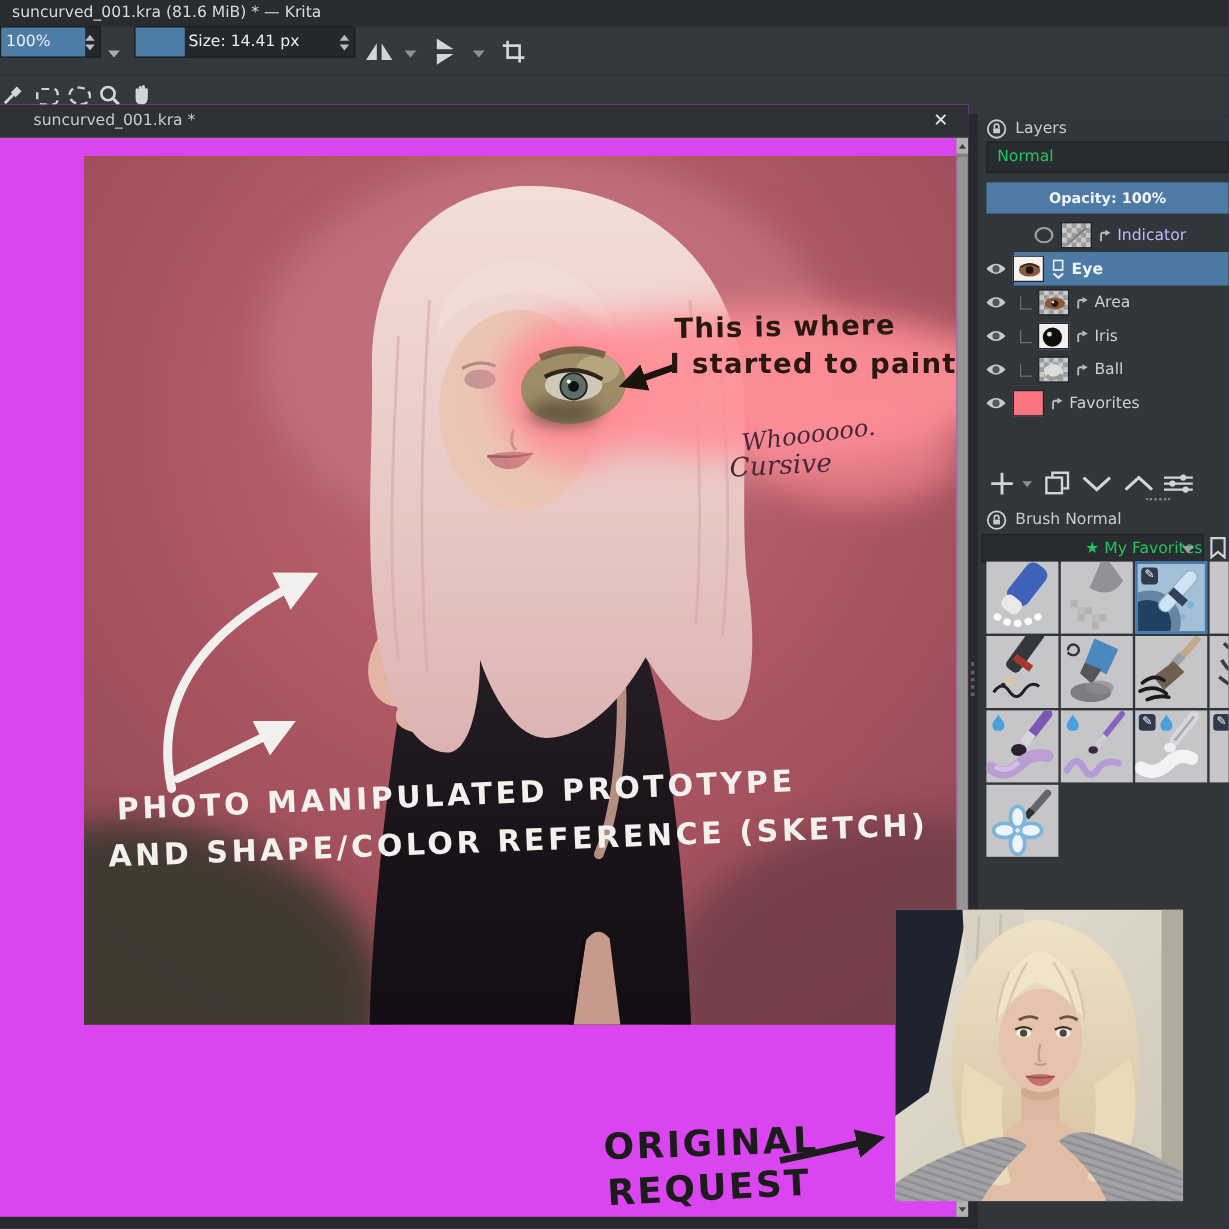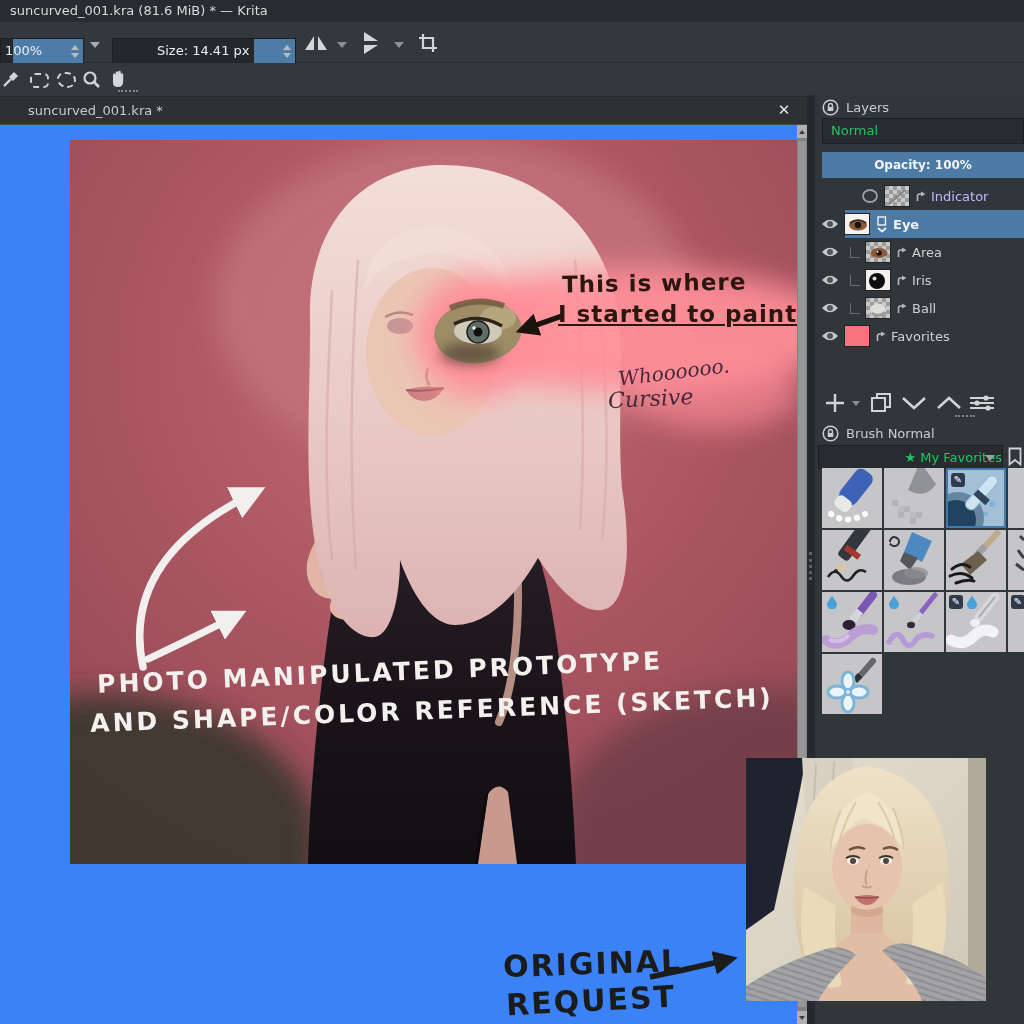--- a/index.html
+++ b/index.html
@@ -7,35 +7,35 @@
   body { position:relative; background:#26292d; font-family:"DejaVu Sans",sans-serif; }
   .abs { position:absolute; }
 
   
   .titlebar { left:0; top:0; width:1024px; height:22px; background:#282c30;
     color:#d8dadb; font-size:13px; line-height:22px; padding-left:10px; }
 
   
   .toolbar1 { left:0; top:22px; width:1024px; height:41px; background:#33383d; border-bottom:1px solid #2b2f33; }
   .toolbar2 { left:0; top:63px; width:1024px; height:34px; background:#33383d; border-bottom:1px solid #24272a; }
-  .spinbox { position:absolute; top:16px; height:26px; background:#24282c; border:1px solid #1c1f22; display:flex;justify-content:flex-end; }
+  .spinbox { position:absolute; top:0; height:26px; background:#24282c; border:1px solid #1c1f22; display:flex; }
   .spin-fill { background:#4d7da7; height:100%; }
   .spin-text { position:absolute; left:4px; top:0; line-height:24px; font-size:13px; color:#eceff1; white-space:nowrap; }
   .spin-arrows { position:absolute; right:2px; top:0; width:12px; height:100%; display:flex; flex-direction:column; justify-content:center; gap:3px; align-items:center; }
   .tri-up { width:0; height:0; border-left:4px solid transparent; border-right:4px solid transparent; border-bottom:5px solid #b9bcbe; }
   .tri-dn { width:0; height:0; border-left:4px solid transparent; border-right:4px solid transparent; border-top:5px solid #b9bcbe; }
   .caret { width:0; height:0; border-left:5px solid transparent; border-right:5px solid transparent; border-top:6px solid #a9acae; }
   .tbtn { position:absolute; display:flex; align-items:center; justify-content:center; }
   .dash1 { width:19px; height:15px; border:2px dashed #cfd2d4; border-radius:5px; }
   .dash2 { width:19px; height:16px; border:2px dashed #cfd2d4; border-radius:45% 55% 50% 60%; }
   .hdots { border-top:2px dotted #7f8488; width:20px; height:0; }
   .vdots { border-left:3px dotted #5c6166; width:0; height:28px; }
 
   
-  .canvas-view { left:0; top:97px; width:807px; height:927px; background:#3b82f6; overflow:hidden; }
+  .canvas-view { left:0; top:87px; width:807px; height:927px; background:#d946ef; overflow:hidden; }
   .tabbar { position:absolute; left:0; top:0; width:807px; height:28px; background:#2d3134; border-bottom:1px solid #4a4d50; }
   .tab-label { position:absolute; left:28px; top:0; line-height:27px; font-size:13px; color:#c9cbcd; }
   .tab-close { position:absolute; right:12px; top:2px; width:22px; height:22px; color:#e4e6e7; font-size:15px; text-align:center; line-height:22px; cursor:default; }
   .artwork { position:absolute; left:70px; top:43px; width:868px; height:724px; }
   .artwork svg { position:absolute; left:0; top:0; }
   .note { position:absolute; white-space:nowrap; }
   .n-eye { font-size:23px; font-weight:700; color:#2a170f; letter-spacing:1px; }
   .n-cur { font-family:"DejaVu Serif",serif; font-style:italic; color:#48293a; }
   .n-white { font-size:25px; font-weight:700; color:#f3f1ee; letter-spacing:3px; }
   .n-orig { font-size:30px; font-weight:700; color:#1b1b1b; letter-spacing:2px; }
@@ -247,21 +247,21 @@
         <path d="M384 184 q24 -12 48 2" stroke="#2e2419" stroke-width="3.5" fill="none"></path>
       </g>
 
       <path d="M492 176 L455 189" stroke="#1d130d" stroke-width="5.5" fill="none" marker-end="url(#mb)"></path>
 
       <path d="M73 527 C58 455 95 397 182 354" stroke="#f2f0ee" stroke-width="7.5" fill="none" stroke-linecap="round" marker-end="url(#mw)"></path>
       <path d="M78 519 C106 506 134 492 164 477" stroke="#f2f0ee" stroke-width="7" fill="none" stroke-linecap="round" marker-end="url(#mw)"></path>
     </svg>
 
     <div class="note n-eye" style="left:492px;top:130px;transform:rotate(-1deg);">This is where</div>
-    <div class="note n-eye" style="left:488px;top:161px;text-decoration:underline;">I started to paint</div>
+    <div class="note n-eye" style="left:488px;top:161px;">I started to paint</div>
     <div class="note n-cur" style="left:548px;top:220px;font-size:20px;transform:rotate(-7deg);">Whoooooo.</div>
     <div class="note n-cur" style="left:538px;top:246px;font-size:22px;transform:rotate(-3deg);">Cursive</div>
     <div class="note n-white" style="left:27px;top:518px;transform:rotate(-2.4deg);">PHOTO MANIPULATED PROTOTYPE</div>
     <div class="note n-white" style="left:20px;top:556px;transform:rotate(-2.2deg);">AND SHAPE/COLOR REFERENCE (SKETCH)</div>
   </div>
 
   <div class="note n-orig" style="left:503px;top:849px;transform:rotate(-2deg);">ORIGINAL</div>
   <div class="note n-orig" style="left:506px;top:886px;transform:rotate(-3deg);">REQUEST</div>
   <svg class="abs" style="left:645px;top:850px;" width="100" height="40">
     <defs>

